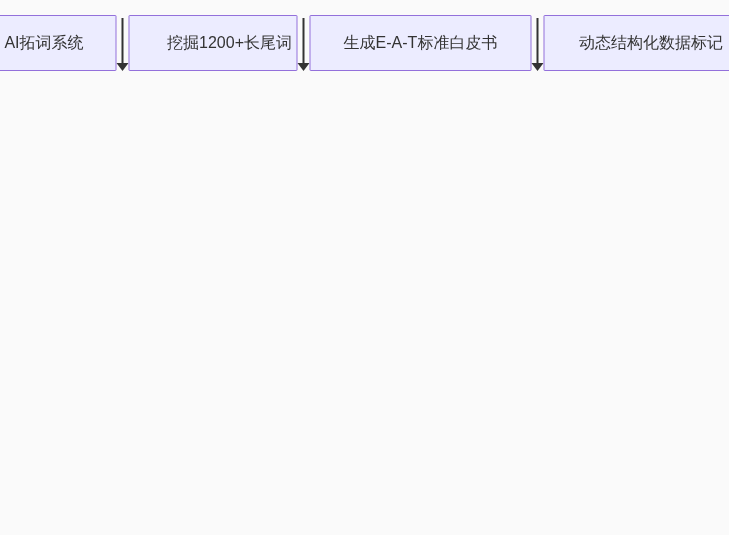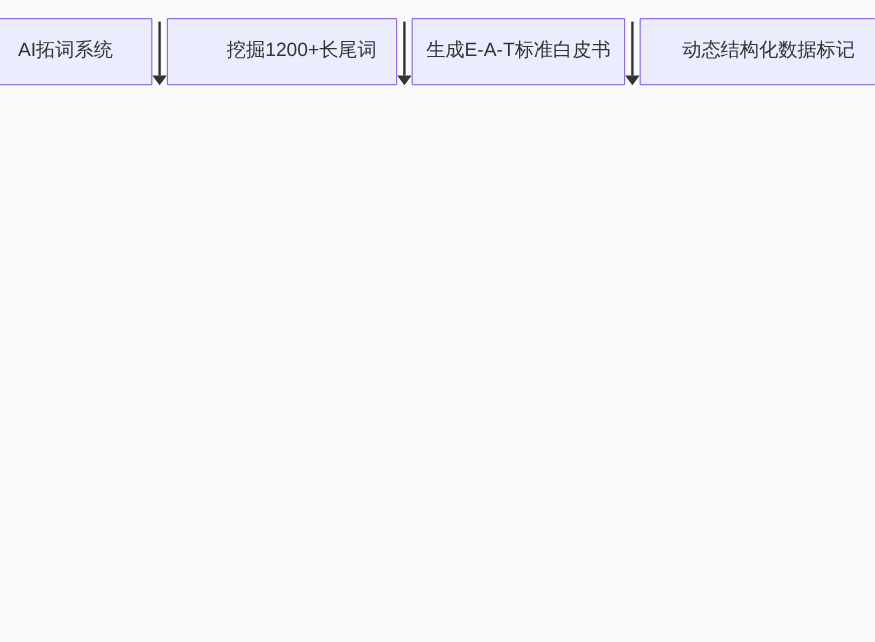--- a/index.html
+++ b/index.html
@@ -31,22 +31,22 @@
     border-radius: 1px;
     display: flex;
     align-items: center;
     justify-content: center;
     color: #333333;
     font-size: 16px;
     line-height: 1;
     white-space: nowrap;
   }
   .node.n1 { width: 145px; }
-  .node.n2 { width: 192px; padding-left: 33px; }
-  .node.n3 { width: 178px; }
+  .node.n2 { width: 169px; padding-left: 33px; }
+  .node.n3 { width: 222px; }
   .node.n4 { width: 215px; }
   .node.n5 { width: 234px; }
   .arrow {
     height: 53px;
     width: 12px;
     display: flex;
     flex-direction: column;
     align-items: center;
   }
   .arrow .line {

